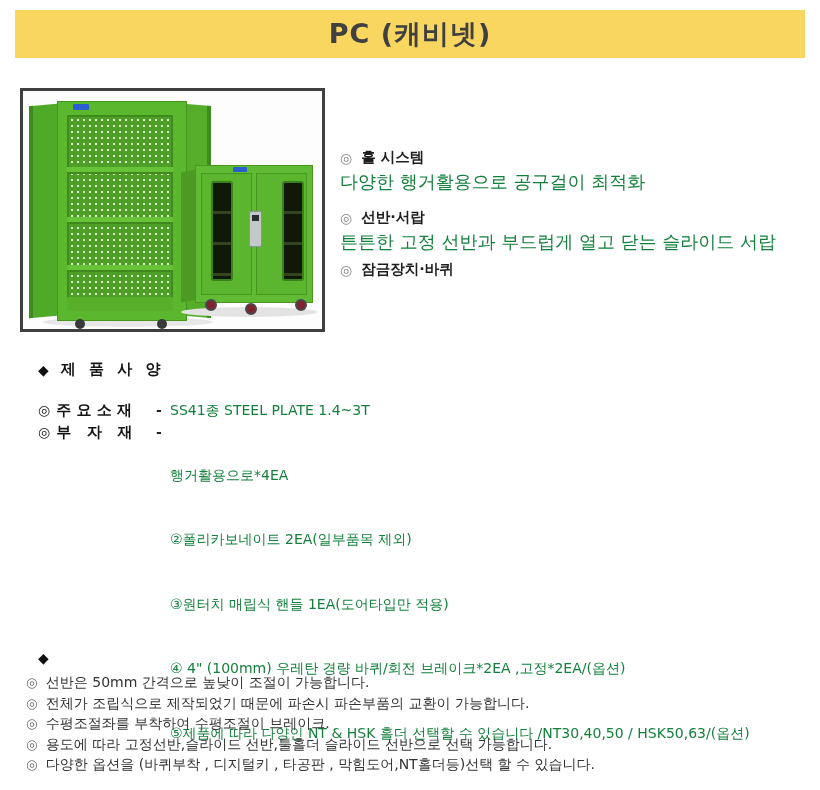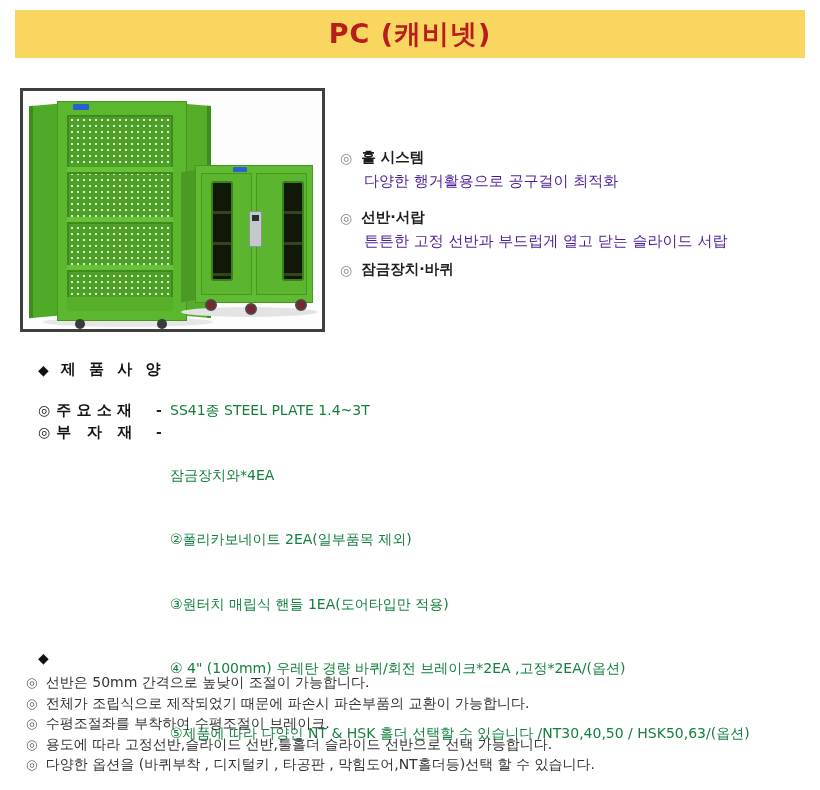--- a/index.html
+++ b/index.html
@@ -9,21 +9,21 @@
     font-family:"DejaVu Sans","Liberation Sans",sans-serif;
     color:#3c3c3c;
   }
   .page { position:relative; width:820px; height:790px; background:#ffffff; overflow:hidden; }
 
   
   .banner {
     position:absolute; left:15px; top:10px; width:790px; height:48px;
     background:#F9D65F; display:flex; align-items:center; justify-content:center;
   }
-  .banner-title { font-size:27px; font-weight:bold; color:#b91c1c; letter-spacing:1px; }
+  .banner-title { font-size:27px; font-weight:bold; color:#404040; letter-spacing:1px; }
 
   
   .image-frame {
     position:absolute; left:20px; top:88px; width:305px; height:244px;
     border:3px solid #3f3f3f; background:#fdfdfd;
   }
   .art { position:absolute; inset:0; }
   .art div { position:absolute; }
 
   
@@ -62,21 +62,21 @@
   .rc-lock-screen { left:2px; top:3px; width:7px; height:6px; background:#2a2f33; }
   .rc-logo { left:210px; top:76px; width:14px; height:5px; background:#2b5fd0; border-radius:1px; }
   .rc-caster { width:12px; height:12px; border-radius:50%; background:#7e2430; border:2px solid #4a4a4a; }
   .rc-caster1 { left:182px; top:208px; } .rc-caster2 { left:222px; top:212px; } .rc-caster3 { left:272px; top:208px; }
 
   
   .feature { position:absolute; left:340px; width:470px; }
   .feature-f1 { top:148px; } .feature-f2 { top:208px; } .feature-f3 { top:260px; }
   .feature-title { display:flex; align-items:center; gap:9px; font-size:14.5px; font-weight:bold; color:#1e1e1e; }
   .feature-bullet { color:#8a8a8a; font-size:14px; }
-  .feature-desc { margin-top:5px; font-size:15px; color:#4c1d95; line-height:19px; white-space:pre-wrap;margin-left:24px; }
+  .feature-desc { margin-top:5px; font-size:18px; color:#15803d; line-height:19px; white-space:pre-wrap; }
 
   
   .spec-heading, .usage-heading {
     position:absolute; left:38px; font-size:15px; font-weight:bold; color:#141414;
     display:flex; align-items:center; gap:12px; letter-spacing:4px;
   }
   .spec-heading { top:360px; } .usage-heading { top:650px; }
   .heading-diamond { font-size:14px; letter-spacing:0; color:#111; }
 
   .spec-rows { position:absolute; left:38px; top:400px; width:770px; font-size:14px; }
@@ -175,21 +175,21 @@
       <div class="spec-value">SS41종 STEEL PLATE 1.4~3T</div>
     </div>
 
     <div class="spec-row">
       <div class="spec-label">
         <span class="spec-bullet">◎</span>
         <span>부   자   재</span>
       </div>
       <div class="spec-sep">-</div>
       <div class="spec-value">
-        <div>잠금장치와*4EA</div>
+        <div>행거활용으로*4EA</div>
         <div>②폴리카보네이트 2EA(일부품목 제외)</div>
         <div>③원터치 매립식 핸들 1EA(도어타입만 적용)</div>
         <div>④ 4" (100mm) 우레탄 경량 바퀴/회전 브레이크*2EA ,고정*2EA/(옵션)</div>
         <div>⑤제품에 따라 다양인 NT &amp; HSK 홀더 선택할 수 있습니다 /NT30,40,50 / HSK50,63/(옵션)</div>
       </div>
     </div>
 
   </div>
 
   <div class="usage-heading">

